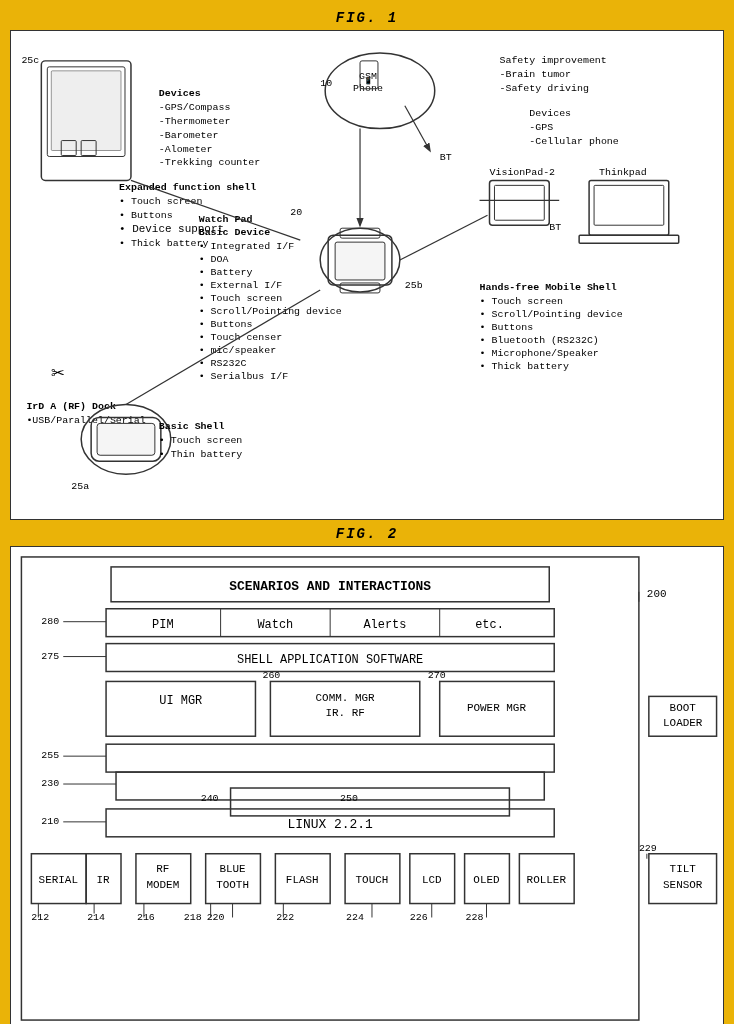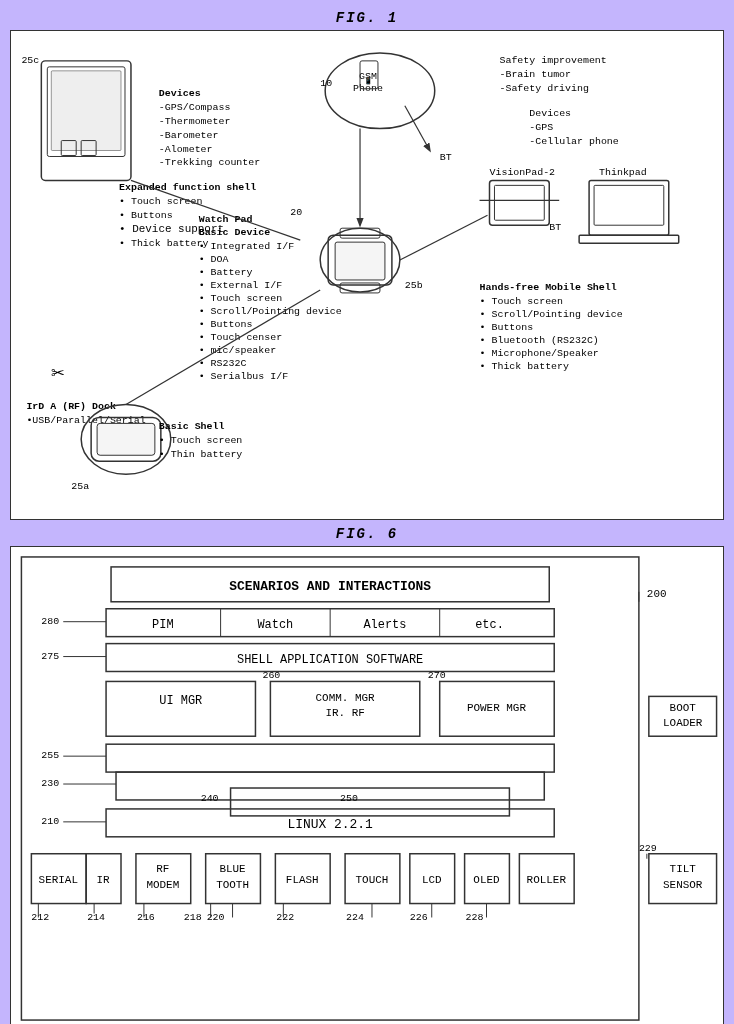--- a/index.html
+++ b/index.html
@@ -10,21 +10,21 @@
       font-family: 'Courier New', Courier, monospace;
       font-size: 11px;
       overflow: hidden;
       position: relative;
     }
 
     .page {
       width: 734px;
       height: 1024px;
       position: relative;
-      background: #c4b5fd;
+      background: #eab308;
       padding: 10px;
     }
 
     
     .fig1-label {
       text-align: center;
       font-size: 14px;
       font-style: italic;
       font-weight: bold;
       margin-bottom: 4px;
@@ -192,21 +192,21 @@
 
       <line x1="350" y1="98" x2="350" y2="195" stroke="#333" stroke-width="1.2" marker-end="url(#arrow)"></line>
 
       <line x1="390" y1="230" x2="478" y2="185" stroke="#333" stroke-width="1.2"></line>
 
       <line x1="120" y1="150" x2="290" y2="210" stroke="#333" stroke-width="1.2" stroke-dasharray="none"></line>
       <line x1="115" y1="375" x2="310" y2="260" stroke="#333" stroke-width="1.2"></line>
     </svg>
   </div>
 
-  <div class="fig3-label">FIG. 6</div>
+  <div class="fig3-label">FIG. 2</div>
 
   <div class="fig3-area">
     <svg class="fig-svg" viewBox="0 0 714 490">
 
       <rect x="10" y="10" width="620" height="465" fill="none" stroke="#333" stroke-width="1.5"></rect>
 
       <text x="638" y="50" font-size="11" font-family="Courier New">200</text>
       <line x1="630" y1="45" x2="630" y2="55" stroke="#333" stroke-width="1"></line>
 
       <rect x="100" y="20" width="440" height="35" fill="none" stroke="#333" stroke-width="1.5"></rect>

